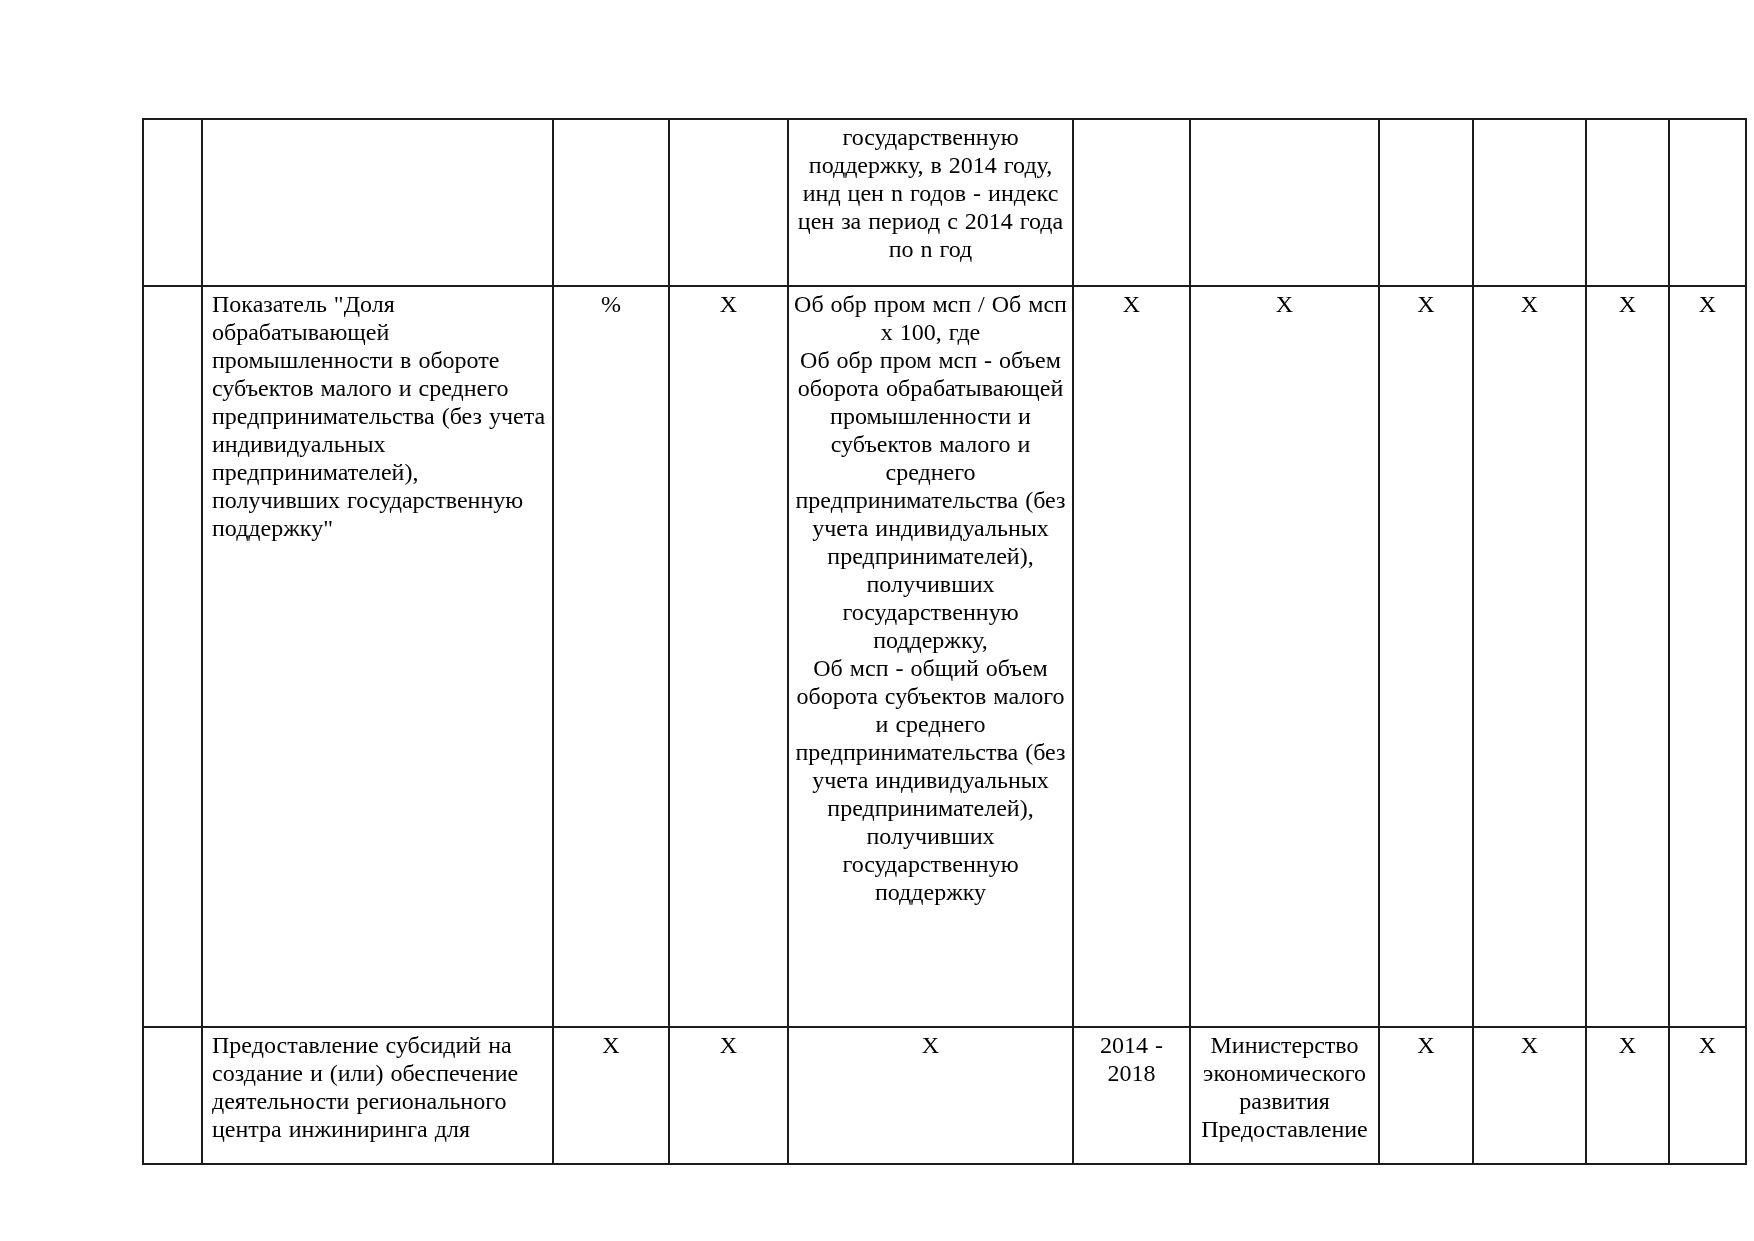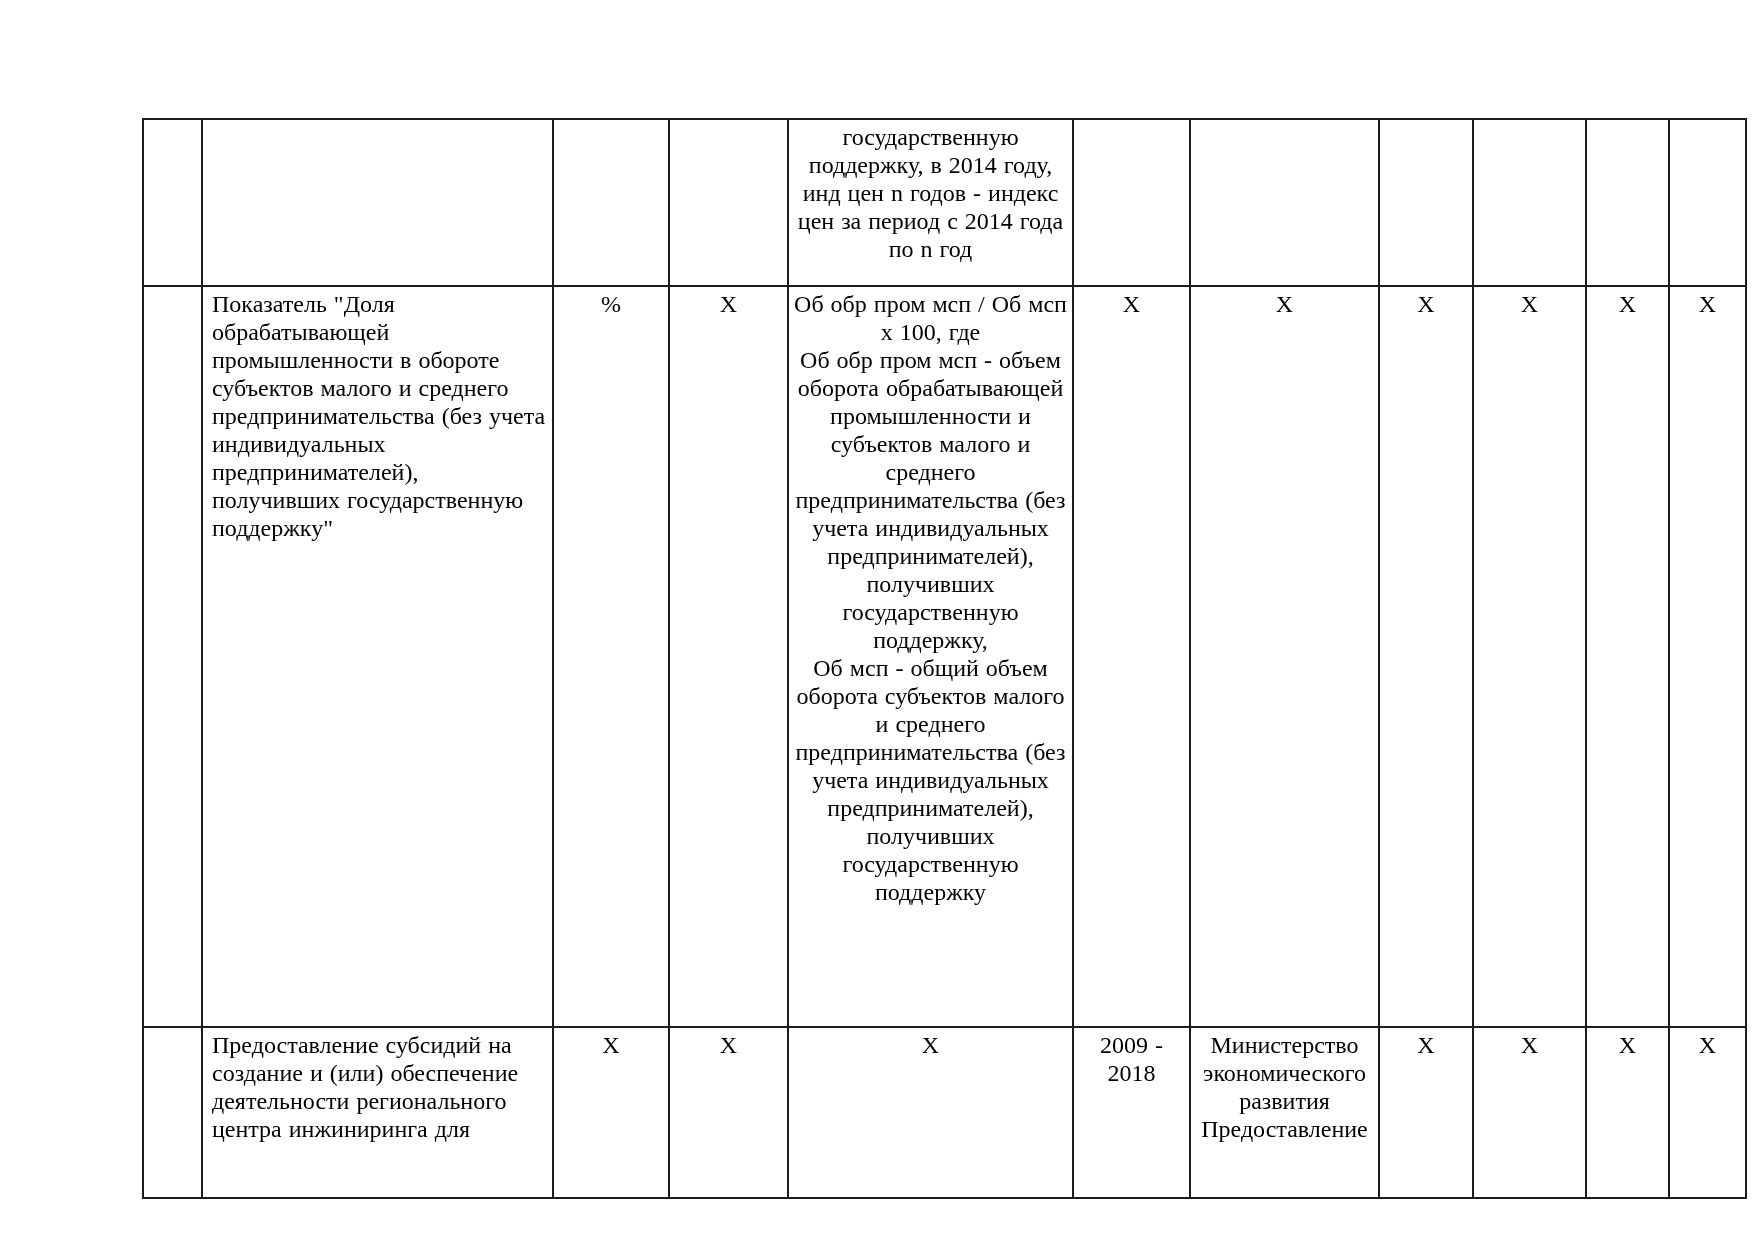--- a/index.html
+++ b/index.html
@@ -36,21 +36,21 @@
     box-sizing: border-box;
     word-spacing: 1px;
     margin-top: 30px;
   }
   table.doc-table td.cell-left {
     text-align: left;
     padding: 3px 6px 3px 9px;
   }
   tr.row-1 { height: 167px; }
   tr.row-2 { height: 741px; }
-  tr.row-3 { height: 171px; }
+  tr.row-3 { height: 137px; }
 </style>
 </head>
 <body>
 
 <div class="page">
   <table class="doc-table">
     <colgroup>
       <col style="width:59px">
       <col style="width:351px">
       <col style="width:116px">
@@ -94,21 +94,21 @@
       <td>X</td>
       <td>X</td>
     </tr>
 
     <tr class="row-3">
       <td></td>
       <td class="cell-left">Предоставление субсидий на создание и (или) обеспечение деятельности регионального центра инжиниринга для</td>
       <td>X</td>
       <td>X</td>
       <td>X</td>
-      <td>2009 - 2018</td>
+      <td>2014 - 2018</td>
       <td>Министерство экономического развития Предоставление</td>
       <td>X</td>
       <td>X</td>
       <td>X</td>
       <td>X</td>
     </tr>
   </tbody>
     </table>
 </div>
 

